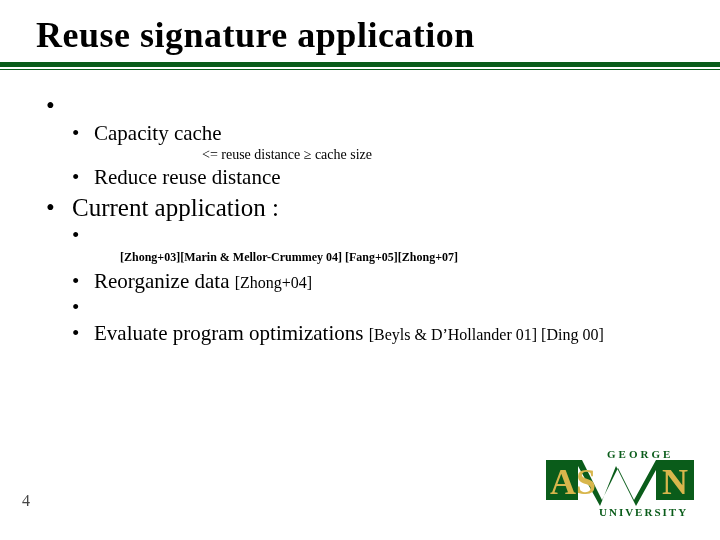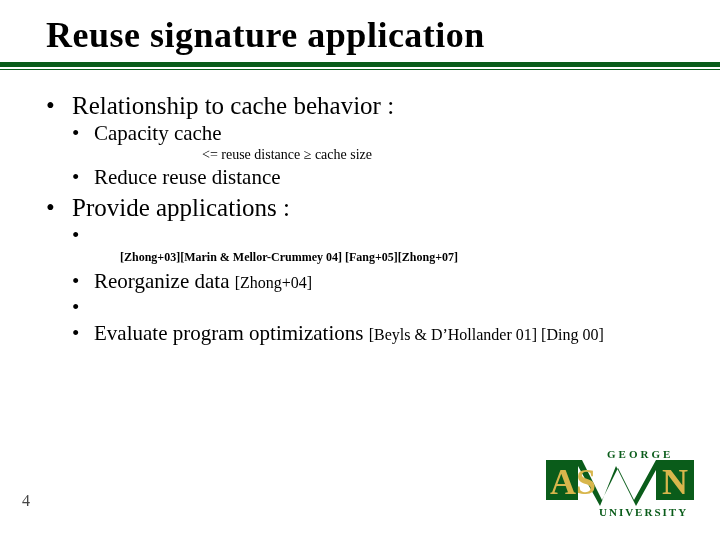--- a/index.html
+++ b/index.html
@@ -6,21 +6,20 @@
   body {
     width: 720px;
     height: 540px;
     background: #ffffff;
     font-family: "Times New Roman", Times, serif;
     position: relative;
     overflow: hidden;
   }
   .title-area {
     padding: 14px 0 0 36px;
-    margin-left: 10px;
   }
   .title {
     font-size: 36px;
     font-weight: bold;
     color: #000;
     letter-spacing: 0.5px;
   }
   .divider {
     margin-top: 6px;
     height: 8px;
@@ -112,21 +111,20 @@
 <div class="divider">
   <div class="thick"></div>
   <div class="thin"></div>
 </div>
 
 <div class="content">
   <ul class="lvl1">
     <li>
       <div class="row">
         <span class="bullet">•</span>
-        <span>Relationship to cache behavior :</span>
       </div>
       <ul class="lvl2">
         <li>
           <div class="row">
             <span class="bullet">•</span>
             <span>Capacity cache</span>
           </div>
           <div class="indent-line">&lt;=  reuse distance  ≥   cache size</div>
         </li>
         <li>
@@ -134,21 +132,21 @@
             <span class="bullet">•</span>
             <span>Reduce reuse distance</span>
           </div>
         </li>
       </ul>
     </li>
 
     <li>
       <div class="row">
         <span class="bullet">•</span>
-        <span>Provide applications :</span>
+        <span>Current application :</span>
       </div>
       <ul class="lvl2">
         <li>
           <div class="row">
             <span class="bullet">•</span>
           </div>
           <div class="cite-line">[Zhong+03][Marin &amp; Mellor-Crummey 04] [Fang+05][Zhong+07]</div>
         </li>
         <li>
           <div class="row">

